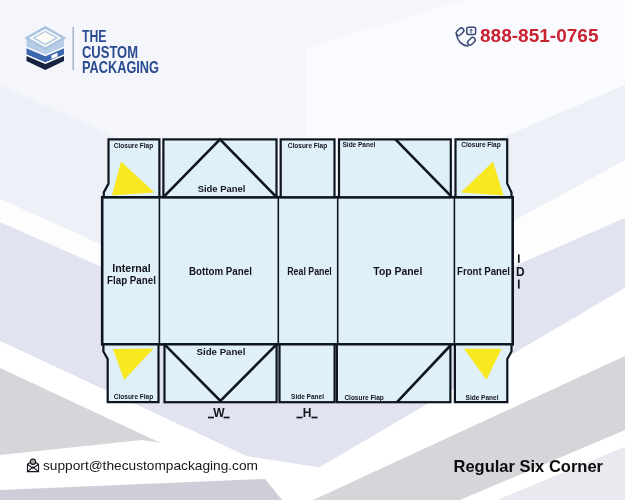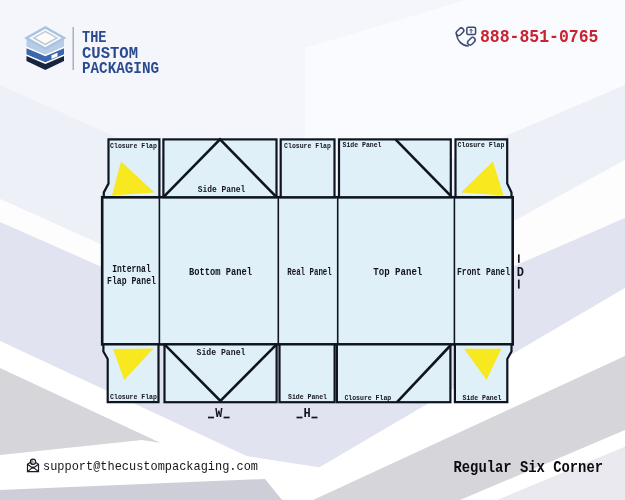--- a/index.html
+++ b/index.html
@@ -1,17 +1,17 @@
 <!DOCTYPE html>
 <html><head>
 <meta charset="utf-8">
 <style>
   html,body{margin:0;padding:0;}
   #canvas{position:relative;width:625px;height:500px;overflow:hidden;background:#f3f5fa;
-          font-family:Liberation Mono, monospace;}
+          font-family:Liberation Sans, sans-serif;}
   svg{position:absolute;left:0;top:0;}
 </style>
 </head>
 <body>
 <div id="canvas">
 <svg width="625" height="500" viewBox="0 0 625 500">
 
   <rect x="0" y="0" width="625" height="500" fill="#f4f6fb"></rect>
   <polygon points="305,48 466,0 625,0 625,85 305,222" fill="#fafbfe"></polygon>
   <polygon points="0,85 305,222 625,85 625,160 305,336 0,199" fill="#eef0f8"></polygon>

